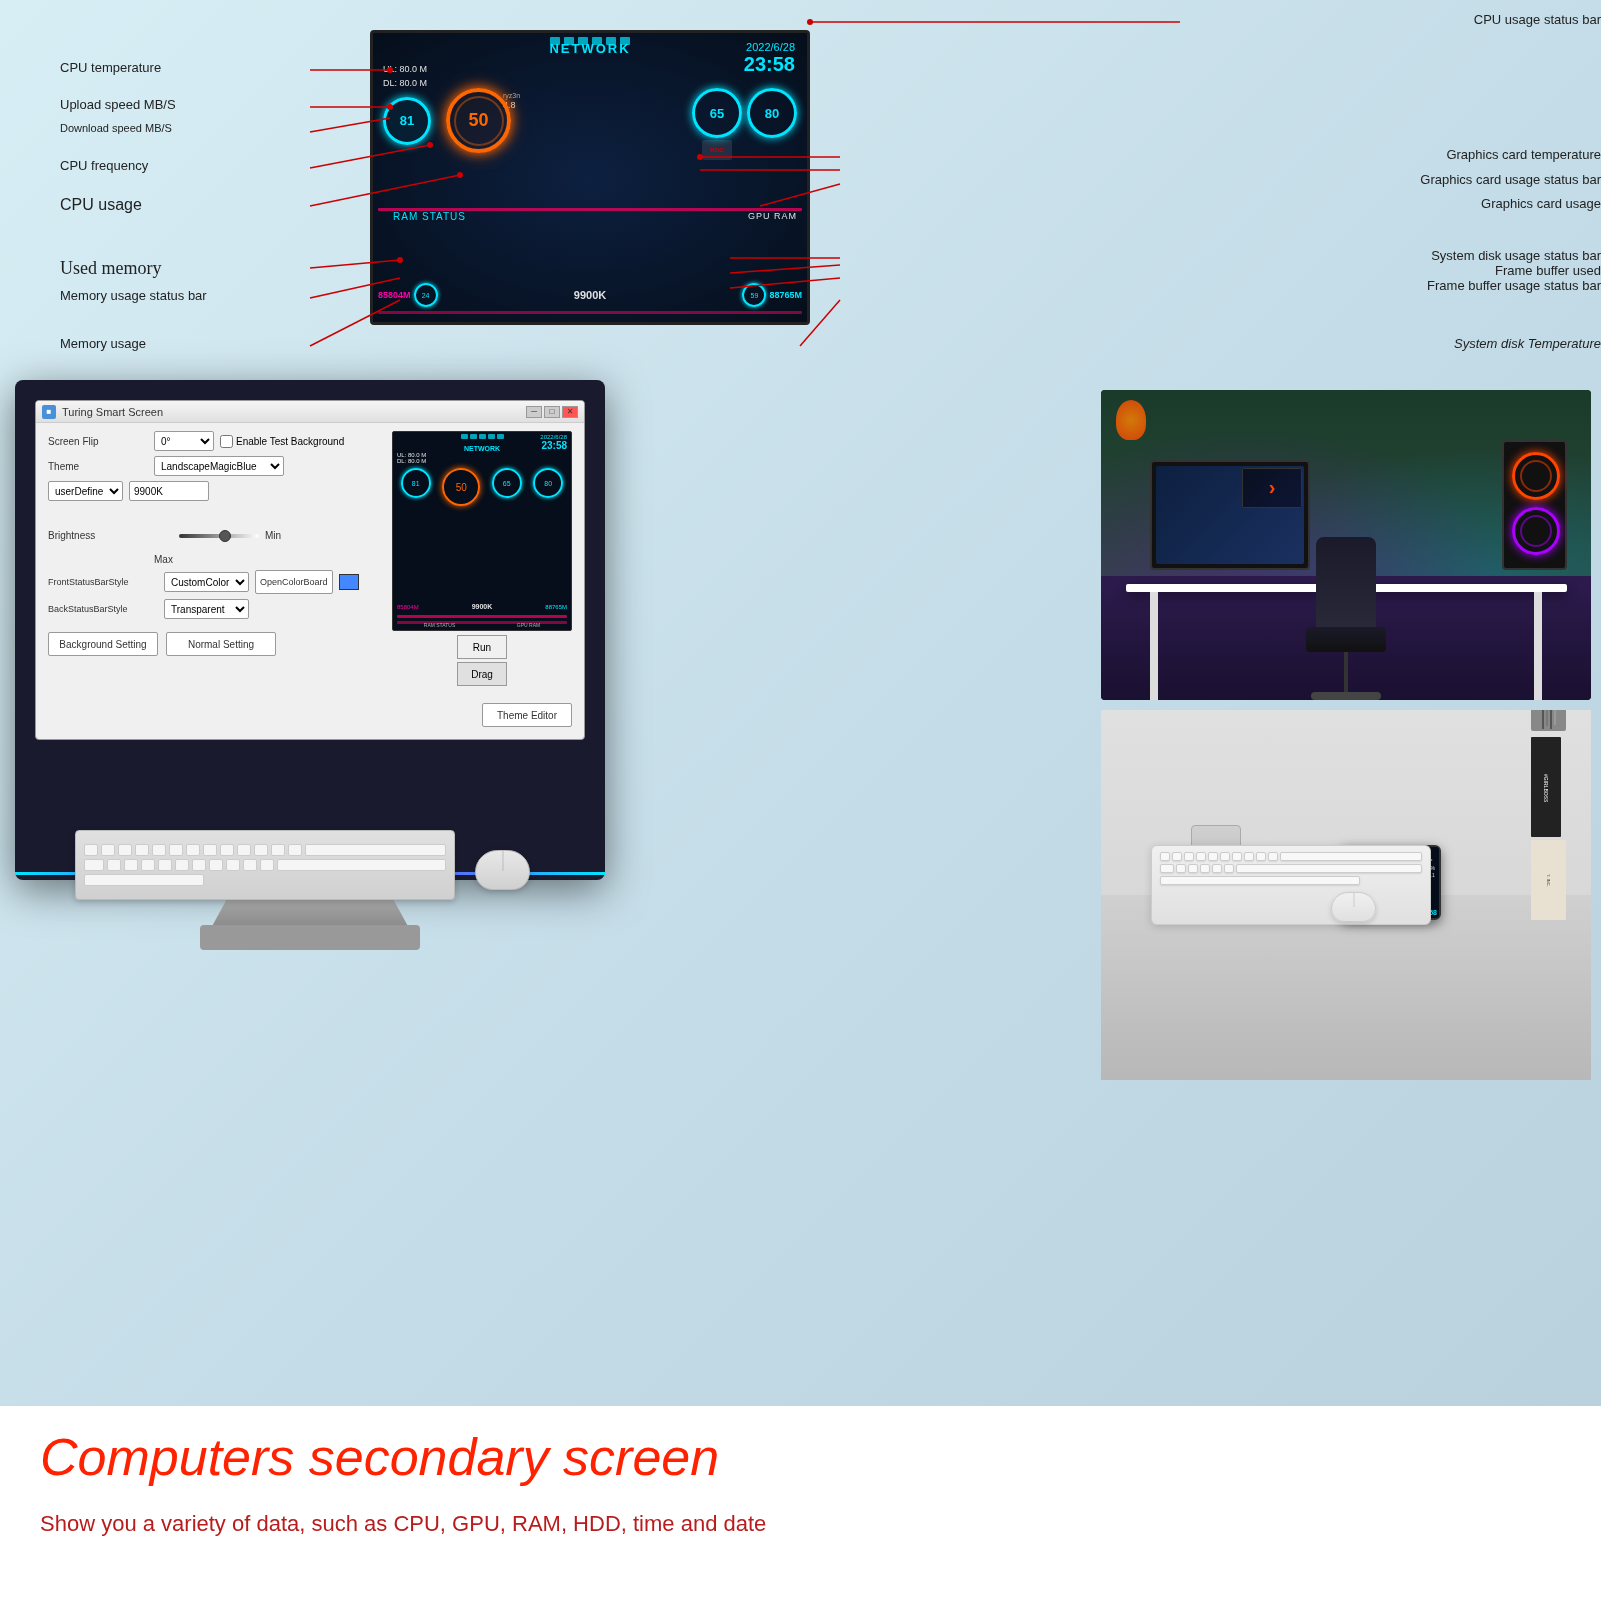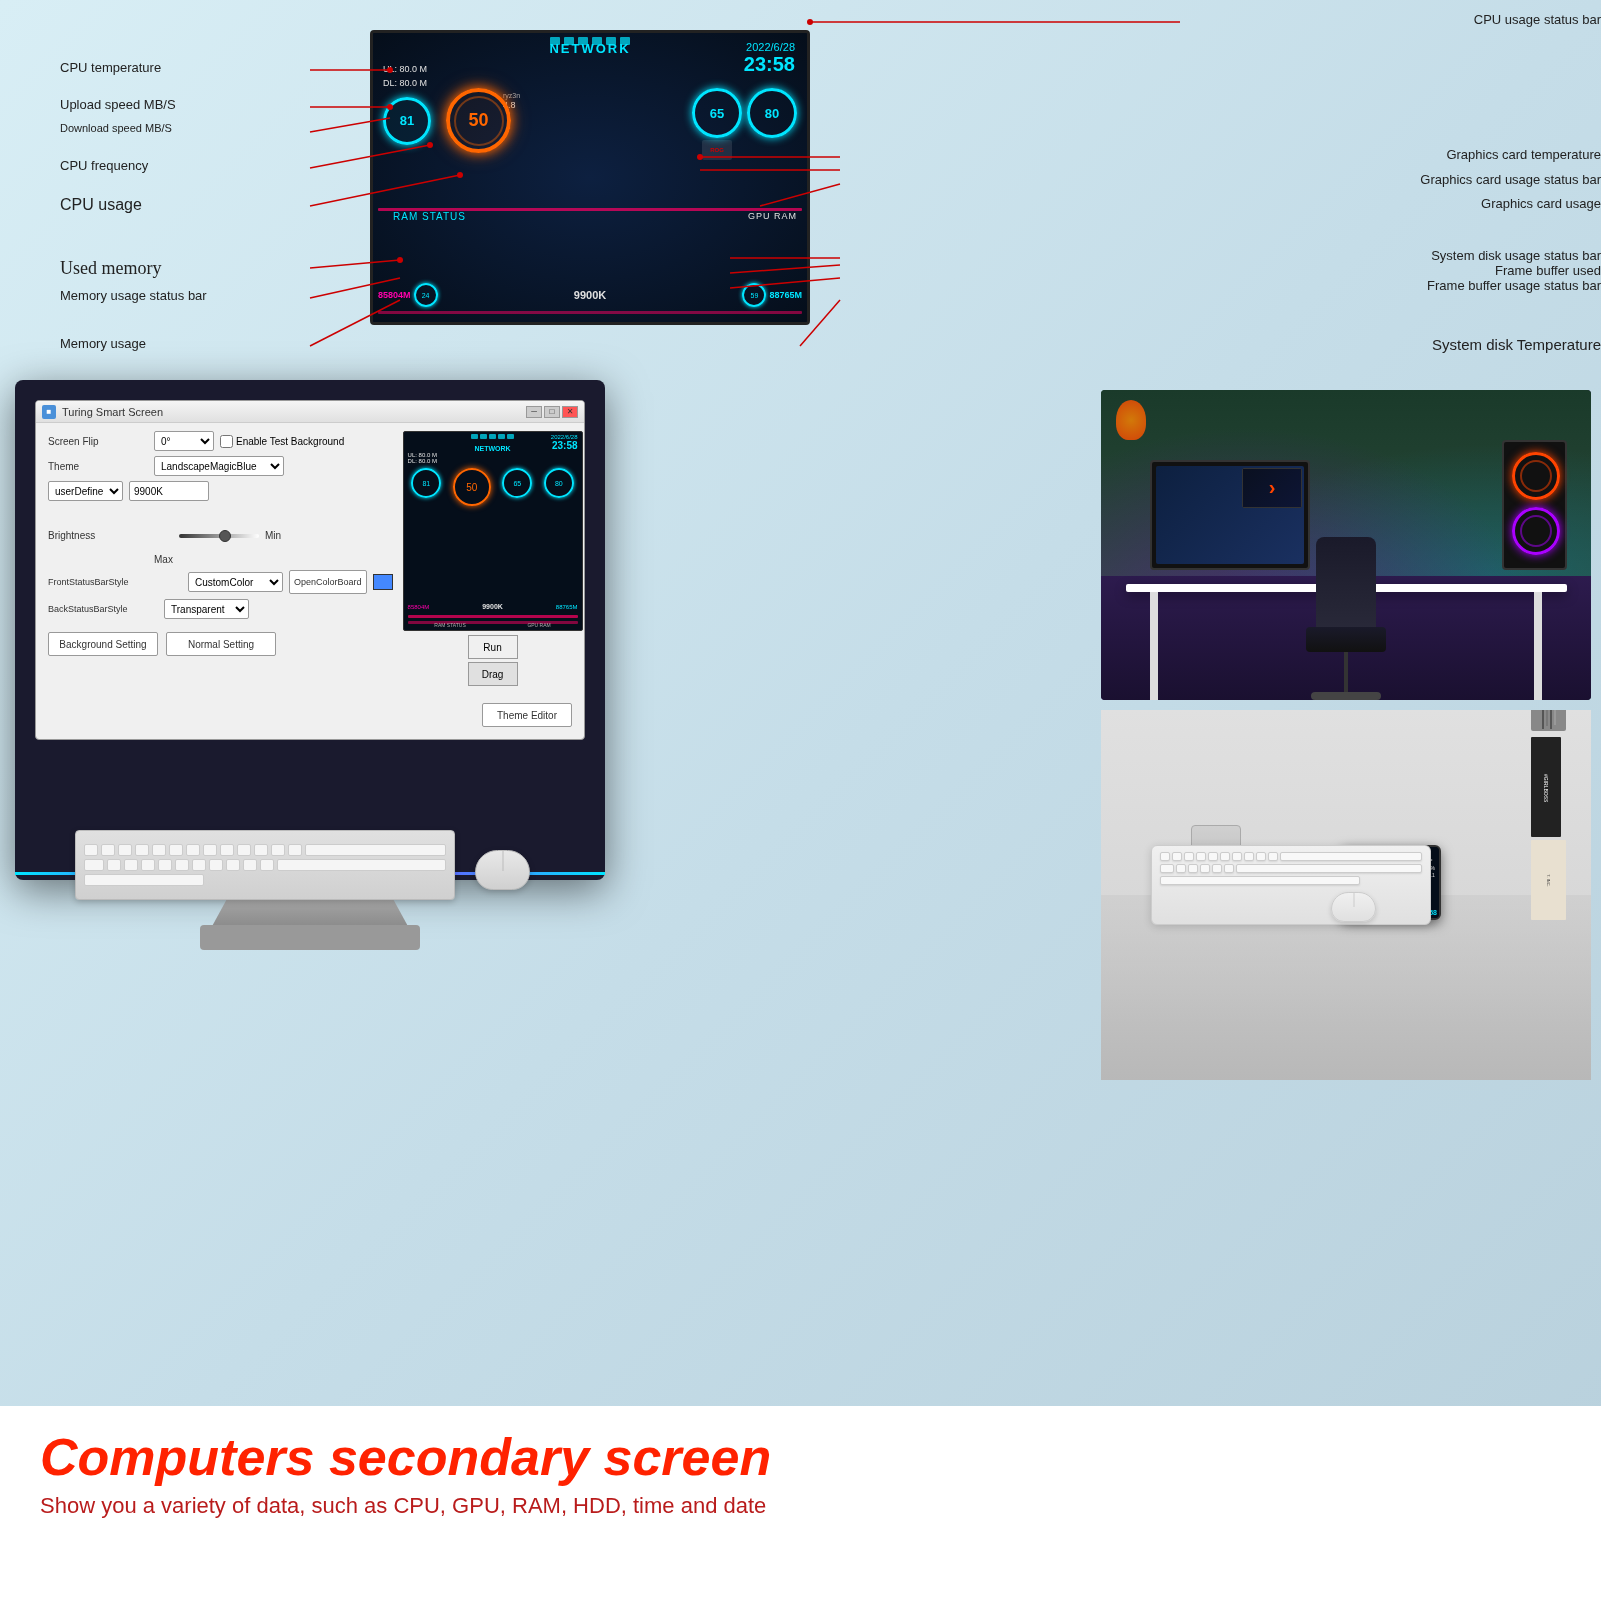--- a/index.html
+++ b/index.html
@@ -332,25 +332,25 @@
       bottom: 0;
       left: 0;
       right: 0;
       height: 195px;
       background: white;
       padding: 25px 40px;
     }
 
     .main-heading {
       font-size: 52px;
-      font-weight: 700;
+      font-weight: 400;
       color: #ff2200;
       font-style: italic;
       line-height: 1;
-      margin-bottom: 10px;
+      margin-bottom: 28px;
     }
 
     .sub-heading {
       font-size: 22px;
       color: #b91c1c;
     }
 
     .monitor-big {
       position: absolute;
       top: 380px;
@@ -431,21 +431,21 @@
   </div>
 
   <div style="position:absolute; top:12px; right:0; width:340px; text-align:right;">
     <div style="position:absolute; top:0; right:0; font-size:13px; color:#222;">CPU usage status bar</div>
     <div style="position:absolute; top:135px; right:0; font-size:13px; color:#222;">Graphics card temperature</div>
     <div style="position:absolute; top:160px; right:0; font-size:13px; color:#222;">Graphics card usage status bar</div>
     <div style="position:absolute; top:184px; right:0; font-size:13px; color:#222;">Graphics card usage</div>
     <div style="position:absolute; top:236px; right:0; font-size:13px; color:#222;">System disk usage status bar</div>
     <div style="position:absolute; top:251px; right:0; font-size:13px; color:#222;">Frame buffer used</div>
     <div style="position:absolute; top:266px; right:0; font-size:13px; color:#222;">Frame buffer usage status bar</div>
-    <div style="position:absolute; top:324px; right:0; font-size:15px; color:#222;">System disk Temperature</div>
+    <div style="position:absolute; top:324px; right:0; font-size:13px; color:#222;font-style:italic;">System disk Temperature</div>
   </div>
 
   <div class="monitor-display">
     <div class="gaming-ui">
 
       <div style="position:absolute;top:4px;left:50%;transform:translateX(-50%);display:flex;gap:4px;">
         <div style="width:10px;height:8px;background:#00e5ff;border-radius:1px;opacity:0.7;"></div>
         <div style="width:10px;height:8px;background:#00e5ff;border-radius:1px;opacity:0.7;"></div>
         <div style="width:10px;height:8px;background:#00e5ff;border-radius:1px;opacity:0.7;"></div>
         <div style="width:10px;height:8px;background:#00e5ff;border-radius:1px;opacity:0.7;"></div>
@@ -619,21 +619,21 @@
             <span class="form-label">Brightness</span>
             <span style="font-size:10px;color:#333;margin-top:48px;">Max</span>
             <div class="brightness-slider">
               <div class="slider-thumb"></div>
             </div>
             <span style="font-size:10px;color:#333;">Min</span>
           </div>
 
           <div class="form-row">
             <span style="font-size:9px;color:#333;min-width:110px;">FrontStatusBarStyle</span>
-            <select class="form-select" style="width:95px;margin-left:24px;">
+            <select class="form-select" style="width:85px;">
               <option>CustomColor</option>
             </select>
             <button class="action-btn" style="font-size:9px;padding:0 4px;">OpenColorBoard</button>
             <div class="color-swatch"></div>
           </div>
 
           <div class="form-row">
             <span style="font-size:9px;color:#333;min-width:110px;">BackStatusBarStyle</span>
             <select class="form-select" style="width:85px;">
               <option>Transparent</option>

